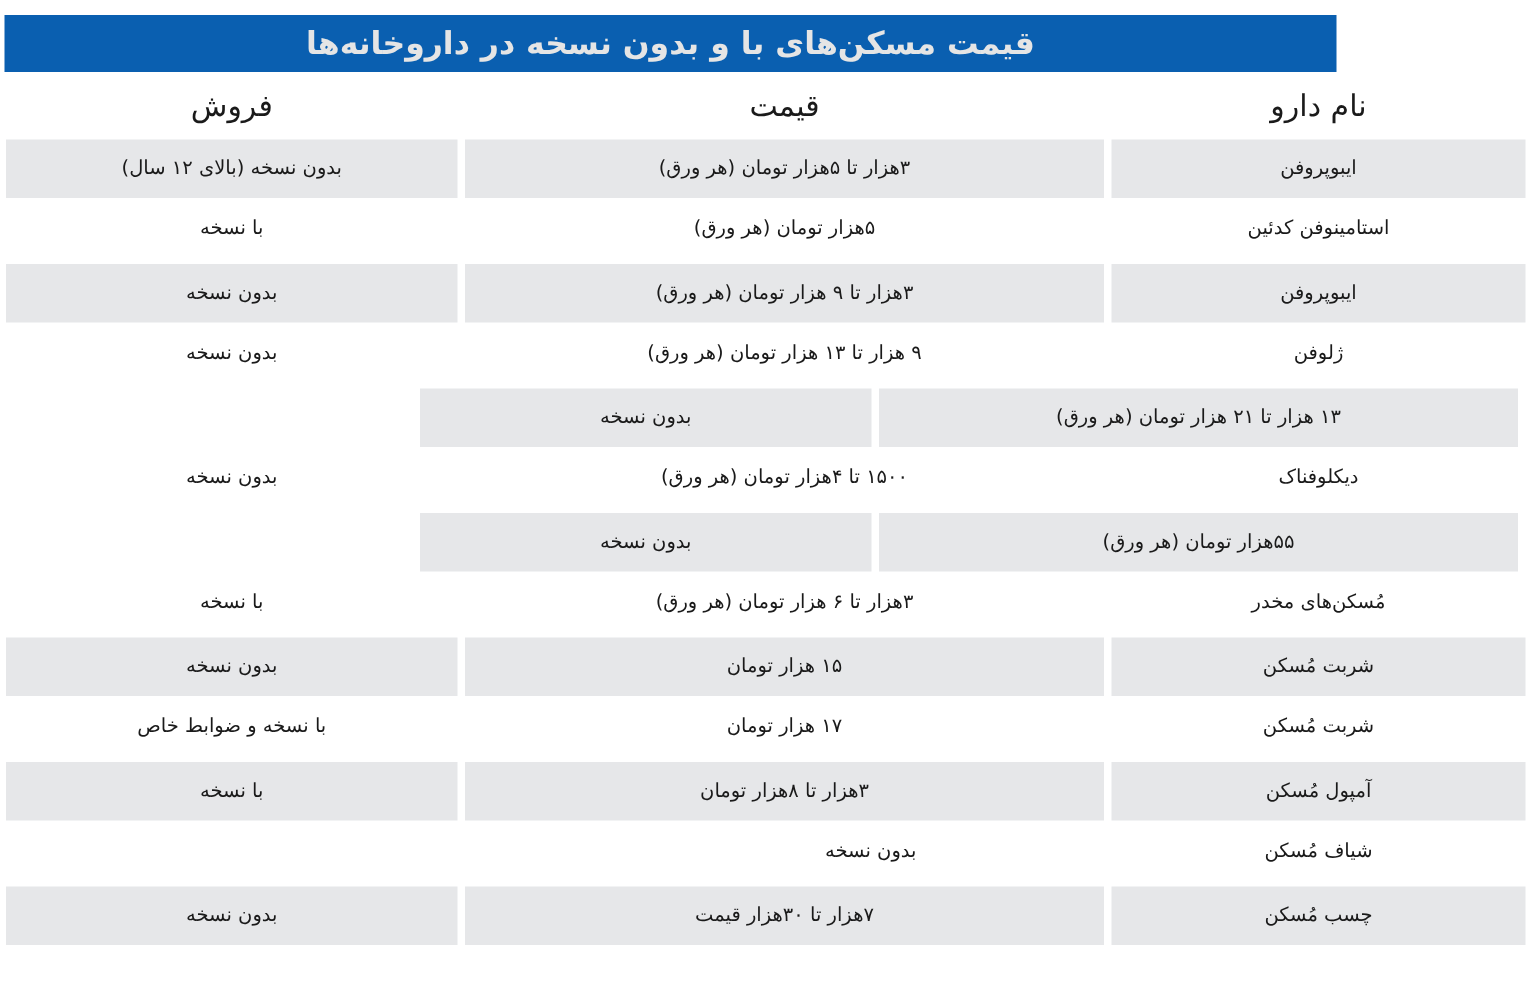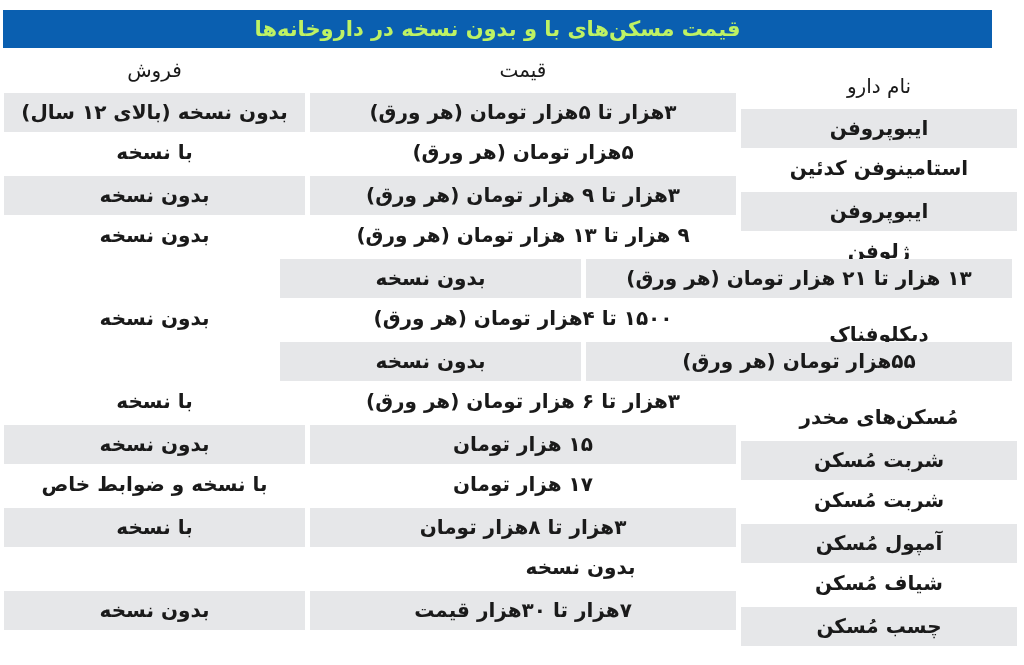--- a/index.html
+++ b/index.html
@@ -1,27 +1,27 @@
 <!DOCTYPE html>
 <html><head>
 <meta charset="utf-8">
 <style>
   html, body { margin: 0; padding: 0; background: #ffffff; }
   body { width: 1024px; height: 665px; position: relative; overflow: hidden;
          font-family: "DejaVu Sans", sans-serif; color: #1a1a1a; }
-  .title-bar { position: absolute; left: 3px; top: 10px; width: 989px; height: 38px;
-               background: #0a5fb0; color: #bef264; display: flex; align-items: center;
+  .title-bar { position: absolute; left: 3px; top: 10px; width: 888px; height: 38px;
+               background: #0a5fb0; color: #e5e5e5; display: flex; align-items: center;
                justify-content: center; direction: rtl; font-size: 21px; font-weight: bold; }
   .table { position: absolute; left: 4px; top: 50px; width: 1013px; direction: rtl; }
   .row { display: flex; flex-direction: row; height: 41.5px; }
   .row.header { height: 40px; }
   .cell { display: flex; align-items: center; justify-content: center; height: 100%;
-          box-sizing: border-box; font-size: 20px; white-space: nowrap; font-weight: bold; }
+          box-sizing: border-box; font-size: 13px; white-space: nowrap; }
   .row.header .cell { font-size: 20px; font-weight: normal; }
-  .col-name { width: 276px; margin-top: 16px; }
+  .col-name { width: 276px; }
   .col-price { width: 426px; }
   .col-sale { width: 301px; }
   .gap { width: 5px; flex: none; }
   .row .cell { background: transparent; }
   .row.shaded .cell { background: #e6e7e9; }
   .row.shaded { padding-top: 3px; padding-bottom: 0; box-sizing: border-box; }
 </style>
 </head>
 <body>
 

